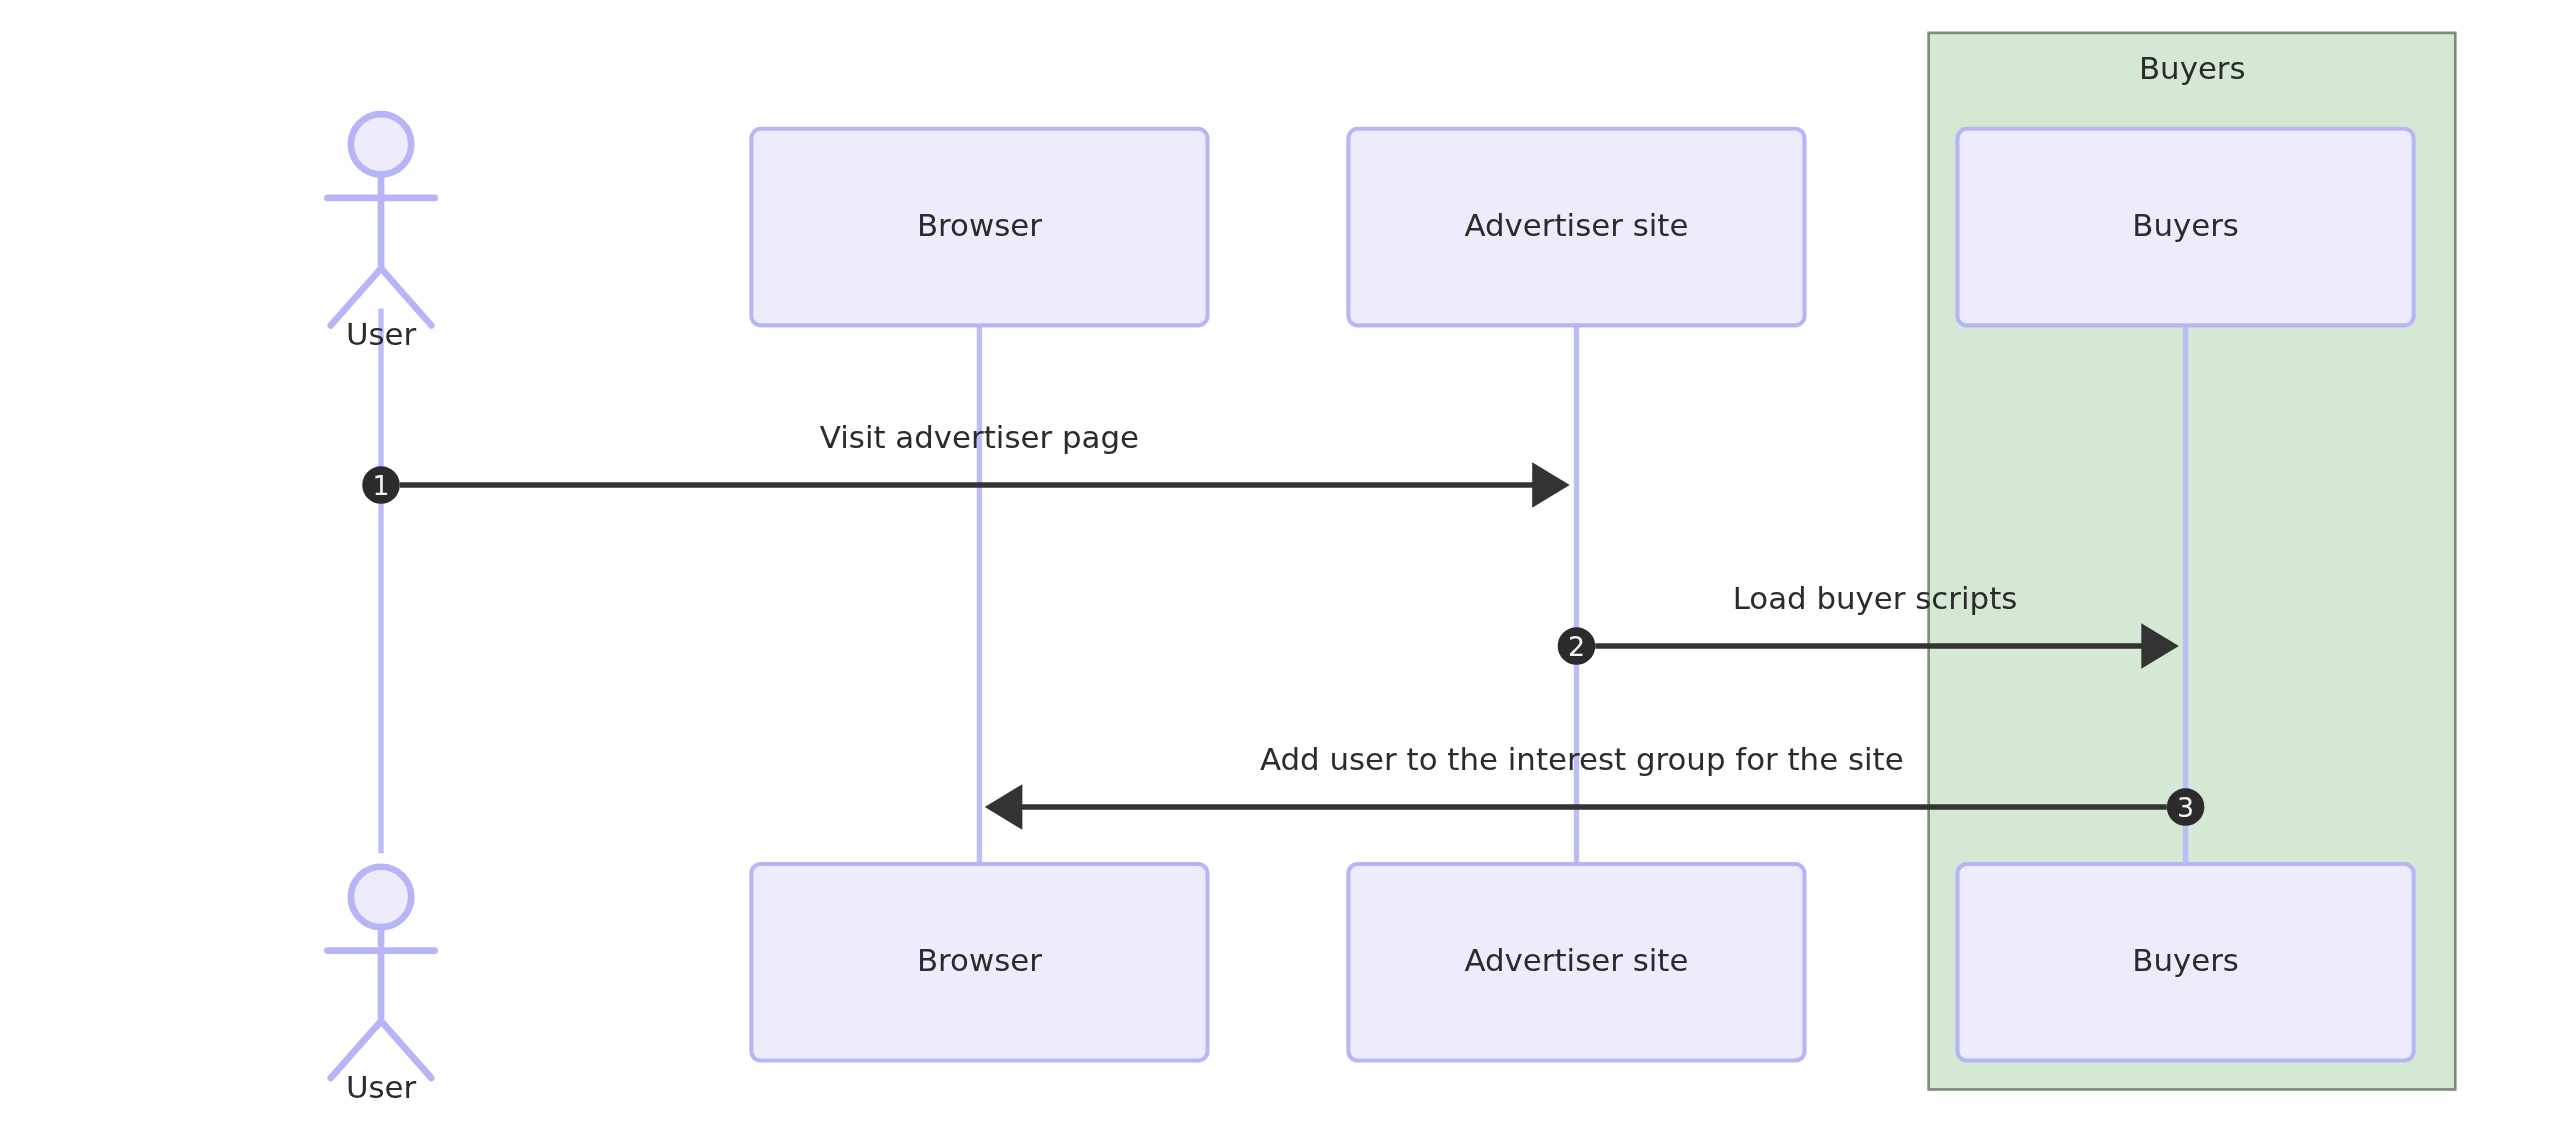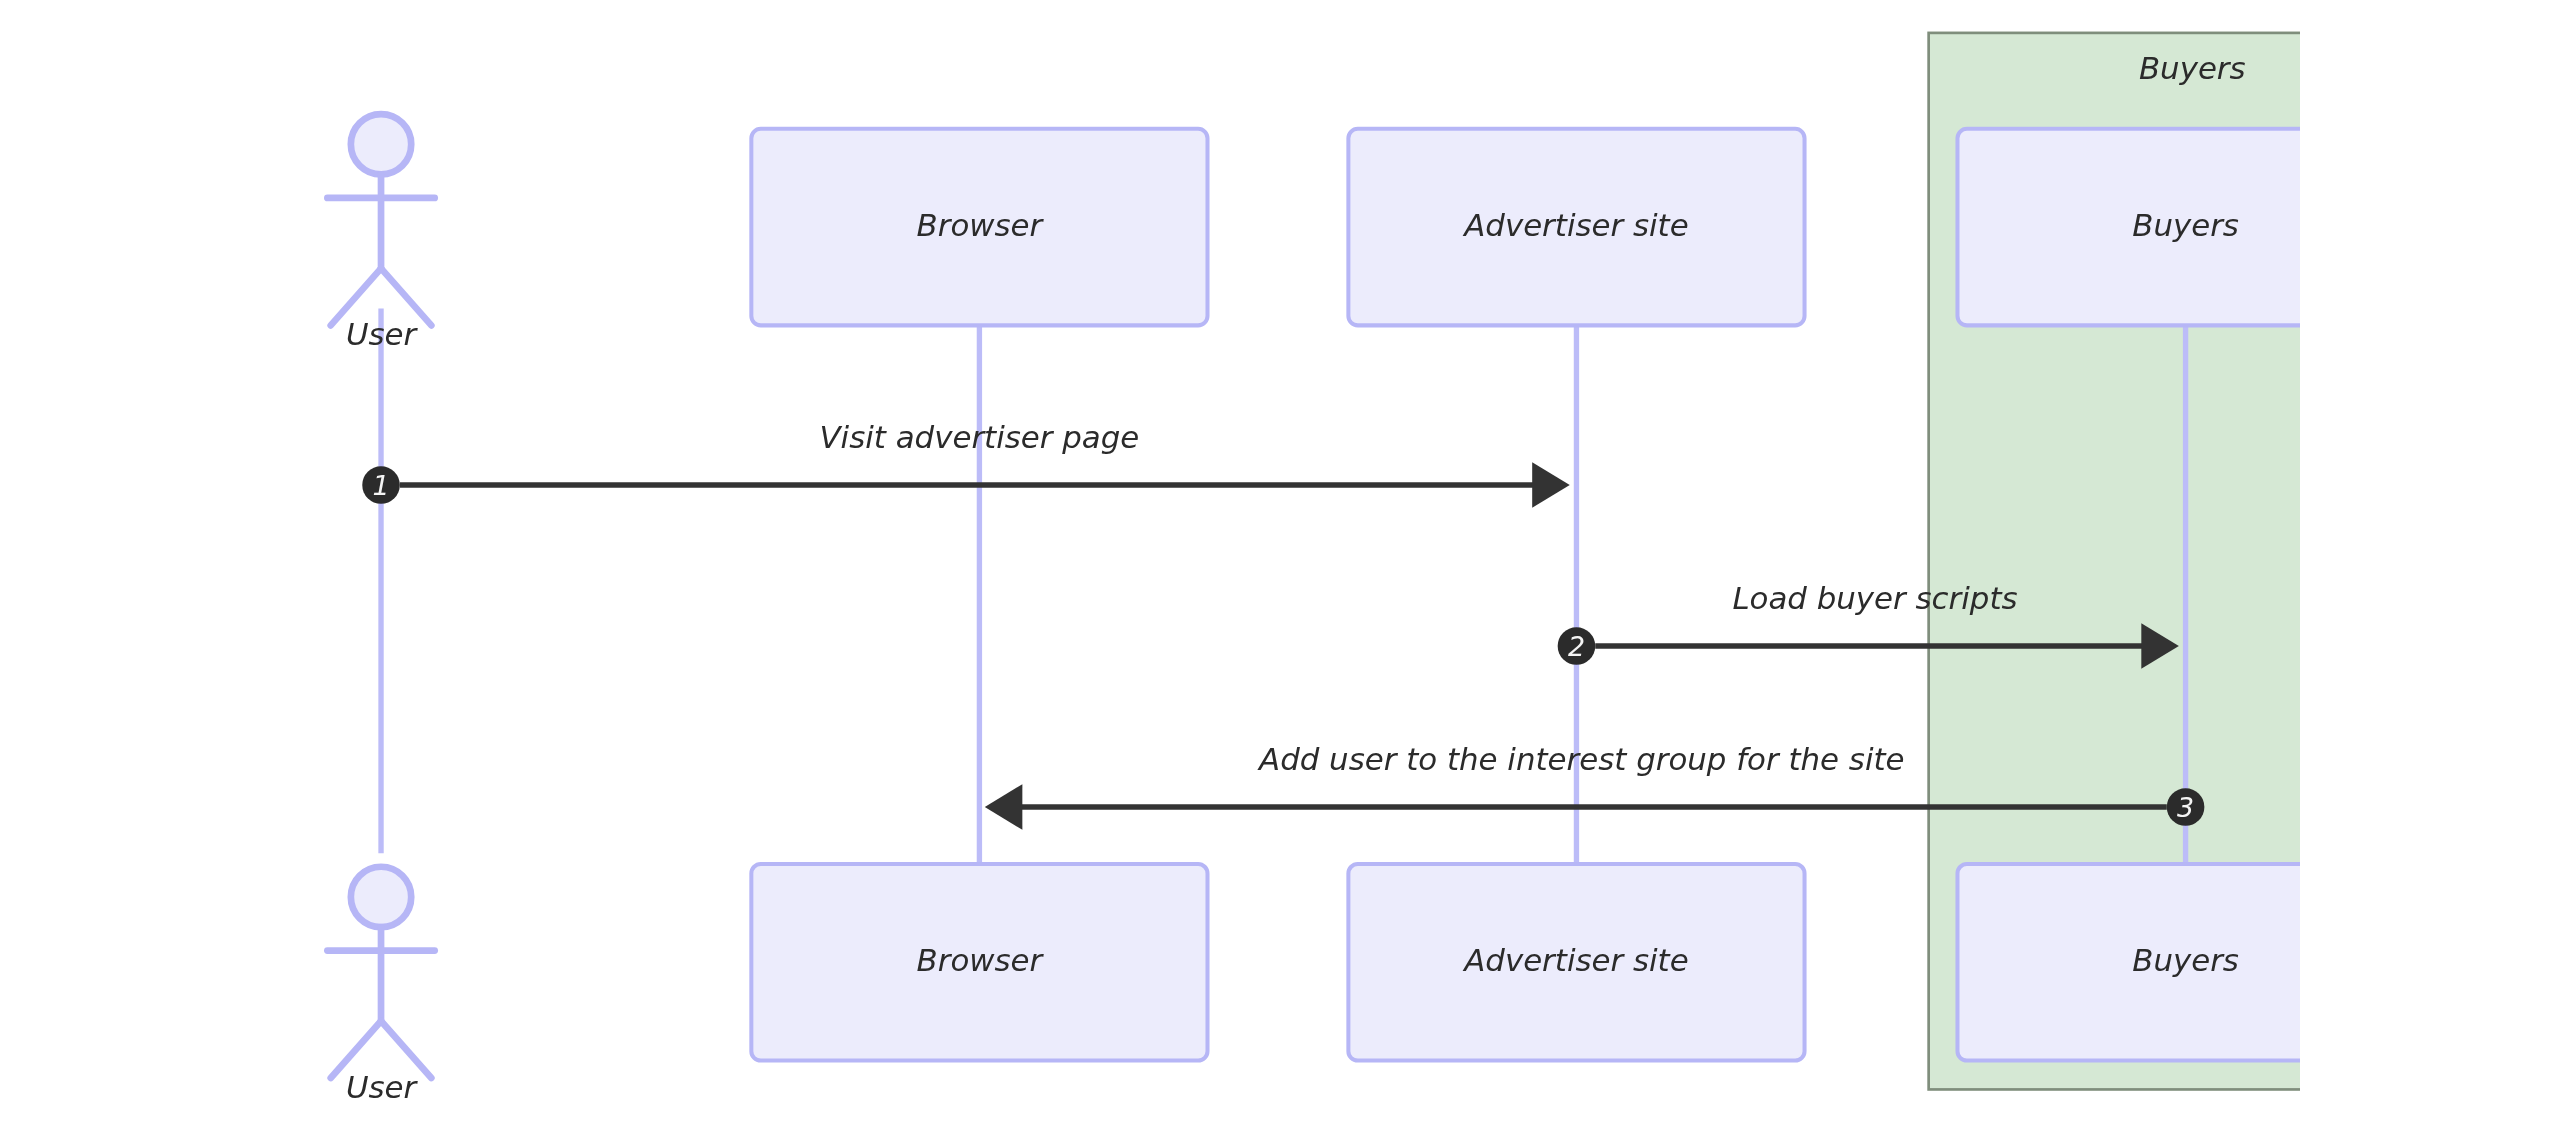--- a/index.html
+++ b/index.html
@@ -6,25 +6,24 @@
   html, body {
     margin: 0;
     padding: 0;
     background: #ffffff;
   }
   body {
     font-family: "DejaVu Sans", "Liberation Sans", sans-serif;
   }
   #canvas {
     position: relative;
-    width: 2300px;
+    width: 2576px;
     height: 1123px;
     background: #ffffff;
     overflow: hidden;
-    font-style: italic;
   }
   svg.diagram {
     position: absolute;
     top: 0;
     left: 0;
     width: 2576px;
     height: 1123px;
     display: block;
   }
   .grp-rect {

